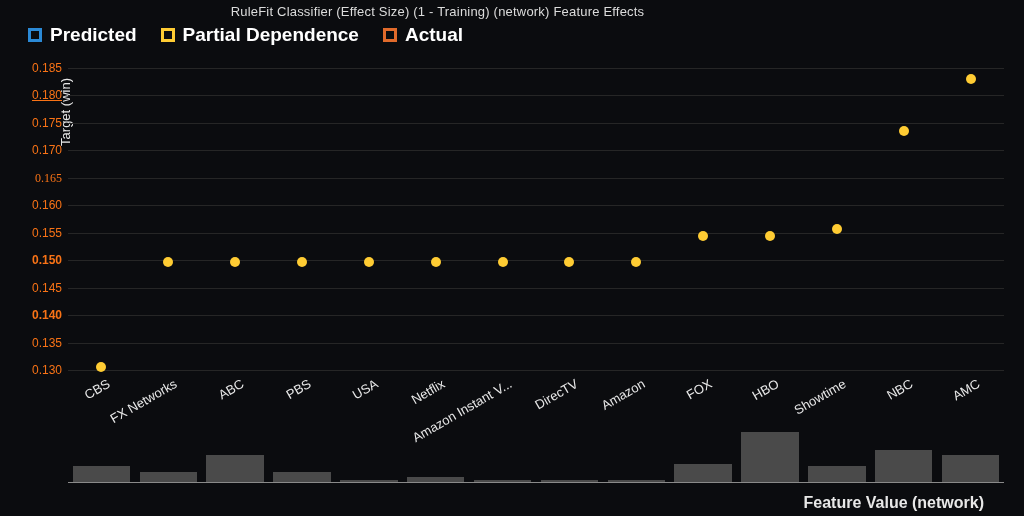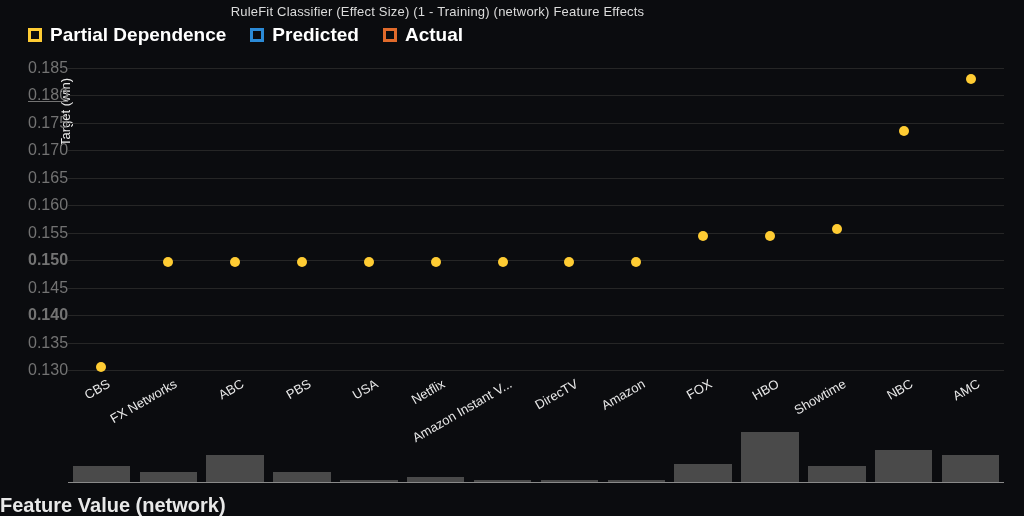--- a/index.html
+++ b/index.html
@@ -65,22 +65,22 @@
     left: 0;
     width: 100%;
     height: 1px;
     background: #262626;
   }
   .ytick {
     position: absolute;
     left: -40px;
     width: 34px;
     text-align: right;
-    font-size: 16px;
-    color: #737373;
+    font-size: 12px;
+    color: #f97316;
     transform: translateY(-50%);
   }
   .yaxis-label {
     position: absolute;
     left: 58px;
     font-size: 13px;
     color: #e8e8e8;
     writing-mode: vertical-rl;
     transform: rotate(180deg);
   }
@@ -118,40 +118,40 @@
     position: absolute;
     bottom: 0;
     background: #4a4a4a;
   }
 
   
   .xaxis-label {
     position: absolute;
     left: 0;
     width: 984px;
-    text-align: left;
+    text-align: right;
     top: 494px;
-    font-size: 20px;
+    font-size: 16px;
     font-weight: 600;
     color: #e8e8e8;
   }
 </style>
 </head>
 <body>
 
 <div class="title">RuleFit Classifier (Effect Size) (1 - Training) (network) Feature Effects</div>
 
 <div class="legend">
   <div class="legend-item">
+    <span class="swatch swatch-blue"></span>
+    <span>Predicted</span>
+  </div>
+  <div class="legend-item">
     <span class="swatch swatch-yellow"></span>
     <span>Partial Dependence</span>
-  </div>
-  <div class="legend-item">
-    <span class="swatch swatch-blue"></span>
-    <span>Predicted</span>
   </div>
   <div class="legend-item">
     <span class="swatch swatch-orange"></span>
     <span>Actual</span>
   </div>
 </div>
 
 <div class="yaxis-label" id="yaxis-label" style="top: 78px;">Target (win)</div>
 
 <div class="plot" id="plot">
@@ -163,21 +163,21 @@
     <div class="ytick" style="top: 247.091px; font-weight: bold;">0.140</div>
     <div class="gridline" style="top: 219.636px;"></div>
     <div class="ytick" style="top: 219.636px;">0.145</div>
     <div class="gridline" style="top: 192.182px;"></div>
     <div class="ytick" style="top: 192.182px; font-weight: bold;">0.150</div>
     <div class="gridline" style="top: 164.727px;"></div>
     <div class="ytick" style="top: 164.727px;">0.155</div>
     <div class="gridline" style="top: 137.273px;"></div>
     <div class="ytick" style="top: 137.273px;">0.160</div>
     <div class="gridline" style="top: 109.818px;"></div>
-    <div class="ytick" style="top: 109.818px;">0.165</div>
+    <div class="ytick" style="top: 109.818px; font-family: Liberation Serif, serif;">0.165</div>
     <div class="gridline" style="top: 82.3636px;"></div>
     <div class="ytick" style="top: 82.3636px;">0.170</div>
     <div class="gridline" style="top: 54.9091px;"></div>
     <div class="ytick" style="top: 54.9091px;">0.175</div>
     <div class="gridline" style="top: 27.4545px;"></div>
     <div class="ytick" style="top: 27.4545px; text-decoration: underline;">0.180</div>
     <div class="gridline" style="top: 0px;"></div>
     <div class="ytick" style="top: 0px;">0.185</div>
     <div class="pt" title="CBS: 0.1305" style="left: 33.4286px; top: 299.255px; background: rgb(255, 204, 51);"></div>
     <div class="pt" title="FX Networks: 0.1497" style="left: 100.286px; top: 193.829px; background: rgb(255, 204, 51);"></div>

